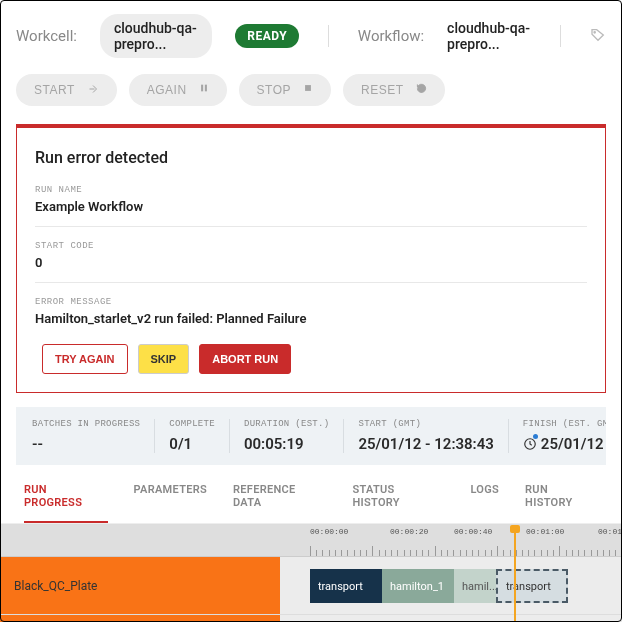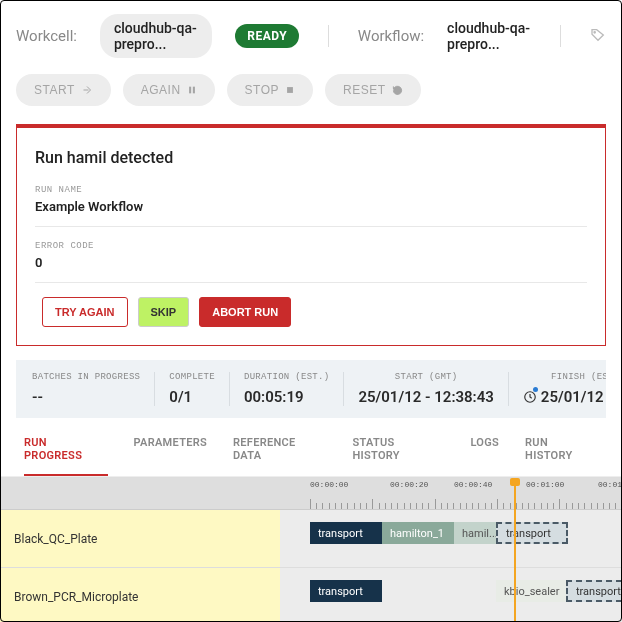--- a/index.html
+++ b/index.html
@@ -7,58 +7,58 @@
 
 .header { display: flex; align-items: center; gap: 23px; padding: 14px 16px 10px; }
 .hdr-label { color: #888; font-size: 15px; }
 .hdr-pill { background: #ededed; border-radius: 18px; padding: 6px 14px; font-size: 14px; color: #222; font-weight: 500; }
 .badge-ready { background: #1e7a33; color: #fff; font-size: 12px; font-weight: 700; padding: 5px 12px; border-radius: 12px; letter-spacing: 0.5px; }
 .hdr-divider { width: 1px; height: 22px; background: #ddd; margin: 0 6px; }
 .wf-name { font-size: 14px; font-weight: 500; color: #222; }
 .tag-icon { color: #aaa; }
 
 .controls { display: flex; gap: 12px; padding: 6px 16px 18px; }
-.ctrl-btn { background: #ededed; border: none; border-radius: 20px; padding: 9px 18px; font-size: 12px; color: #a5a5a5; font-weight: 500; letter-spacing: 0.5px; display: flex; align-items: center; gap: 6px; cursor: pointer; }
+.ctrl-btn { background: #ededed; border: none; border-radius: 20px; padding: 9px 18px; font-size: 12px; color: #a5a5a5; font-weight: 500; letter-spacing: 0.5px; display: flex; gap: 12px; cursor: pointer; }
 .ctrl-btn svg { fill: #a5a5a5; }
 
 .error-panel { margin: 0 16px; border: 1px solid #c92b2b; border-top: 4px solid #c92b2b; background: #fff; padding: 20px 18px 18px; }
 .error-title { font-size: 16px; font-weight: 500; color: #222; margin-bottom: 18px; }
 .err-group { margin-bottom: 14px; padding-bottom: 12px; border-bottom: 1px solid #e8e8e8; }
 .err-group:last-of-type { border-bottom: none; }
 .err-label { font-size: 9px; font-family: "Courier New", monospace; color: #999; letter-spacing: 0.5px; margin-bottom: 4px; }
 .err-value { font-size: 13px; font-weight: 600; color: #222; }
 .err-actions { display: flex; gap: 10px; margin-top: 12px; padding-left: 7px; }
 .btn-outline-red { background: #fff; border: 1px solid #c92b2b; color: #c92b2b; font-size: 11px; font-weight: 600; padding: 8px 12px; border-radius: 3px; cursor: pointer; }
-.btn-outline-grey { background: #bef264; border: 1px solid #ccc; color: #333; font-size: 11px; font-weight: 600; padding: 8px 12px; border-radius: 3px; cursor: pointer; }
+.btn-outline-grey { background: #fde047; border: 1px solid #ccc; color: #333; font-size: 11px; font-weight: 600; padding: 8px 12px; border-radius: 3px; cursor: pointer; }
 .btn-solid-red { background: #c92b2b; border: 1px solid #c92b2b; color: #fff; font-size: 11px; font-weight: 600; padding: 8px 12px; border-radius: 3px; cursor: pointer; }
 
 .stats { display: flex; gap: 0; padding: 12px 16px; background: #eef2f5; margin: 14px 16px 0; overflow: hidden; }
 .stat { padding: 0 14px; border-right: 1px solid #d8dde1; flex-shrink: 0; }
 .stat:last-child { border-right: none; }
-.stat-label { font-size: 9px; font-family: "Courier New", monospace; color: #888; letter-spacing: 0.3px; margin-bottom: 6px; white-space: nowrap; text-align: center; }
+.stat-label { font-size: 9px; font-family: "Courier New", monospace; color: #888; letter-spacing: 0.3px; margin-bottom: 6px; white-space: nowrap; }
 .stat-value { font-size: 15px; font-weight: 600; color: #2a2a2a; white-space: nowrap; display: flex; align-items: center; gap: 4px; }
 .clock-icon { width: 14px; height: 14px; position: relative; }
 .clock-dot { width: 5px; height: 5px; background: #2b7cd3; border-radius: 50%; position: absolute; top: -3px; right: -1px; }
 
 .tabs { display: flex; gap: 26px; padding: 18px 24px 0; border-bottom: 1px solid #eee; }
 .tab { font-size: 11px; font-weight: 600; color: #888; letter-spacing: 0.3px; padding-bottom: 12px; cursor: pointer; border-bottom: 2px solid transparent; }
 .tab.active { color: #c92b2b; border-bottom-color: #c92b2b; }
 
 .timeline { display: flex; border-top: 1px solid #ddd; }
 .tl-labels { width: 280px; flex-shrink: 0; }
 .tl-label-head { height: 32px; background: #dedede; border-bottom: 1px solid #ccc; }
-.tl-label-row { height: 58px; display: flex; align-items: center; padding: 0 14px; font-size: 12px; color: #333; background: #fef9c3; border-bottom: 1px solid #ddd; }
+.tl-label-row { height: 58px; display: flex; align-items: center; padding: 0 14px; font-size: 12px; color: #333; background: #f97316; border-bottom: 1px solid #ddd; }
 .tl-content { flex: 1; overflow: hidden; position: relative; }
 .tl-ruler { height: 32px; background: #dedede; border-bottom: 1px solid #ccc; position: relative; }
 .tl-tick { position: absolute; top: 2px; font-size: 8px; font-family: "Courier New", monospace; color: #555; }
 .tl-tickmarks { position: absolute; bottom: 0; left: 0; right: 0; height: 12px; display: flex; }
 .tl-tickmarks span { border-left: 1px solid #999; height: 6px; margin-top: 6px; }
 .tl-tickmarks span.major { height: 10px; margin-top: 2px; }
 .tl-row { height: 58px; position: relative; background: #ececec; border-bottom: 1px solid #ddd; }
-.tl-block { position: absolute; top: 12px; height: 22px; display: flex; align-items: center; padding: 0 8px; font-size: 11px; color: #fff; overflow: hidden; white-space: nowrap; }
+.tl-block { position: absolute; top: 12px; height: 34px; display: flex; align-items: center; padding: 0 8px; font-size: 11px; color: #fff; overflow: hidden; white-space: nowrap; }
 .blk-navy { background: #16324a; }
 .blk-sage { background: #8aa99a; color: #fff; }
 .blk-lightsage { background: #c3d3cb; color: #555; }
 .blk-dashed { background: #d5dde1; border: 2px dashed #4a5a66; color: #333; }
 .blk-pale { background: #e8ece6; color: #555; }
 .tl-playhead { position: absolute; top: 0; bottom: 0; width: 2px; background: #f4a521; z-index: 5; }
 .tl-playhead::before { content: ""; position: absolute; top: 0; left: -4px; width: 10px; height: 8px; background: #f4a521; border-radius: 2px; }
 .border-frame { position: absolute; inset: 0; border: 1px solid #000; border-radius: 4px; pointer-events: none; z-index: 99; }
 </style>
 </head>
@@ -103,28 +103,32 @@
   <button class="ctrl-btn">
       <span>RESET</span>
       <svg width="11" height="11" viewBox="0 0 24 24" fill="none" stroke="#a5a5a5" stroke-width="2">
         <path d="M3 12a9 9 0 1 0 3-7l-3 3"></path>
         <path d="M3 3v5h5"></path>
       </svg>
     </button>
 </div>
 
 <div class="error-panel">
-  <div class="error-title">Run hamil detected</div>
+  <div class="error-title">Run error detected</div>
   <div class="err-group">
     <div class="err-label">RUN NAME</div>
     <div class="err-value">Example Workflow</div>
   </div>
   <div class="err-group">
-    <div class="err-label">ERROR CODE</div>
+    <div class="err-label">START CODE</div>
     <div class="err-value">0</div>
+  </div>
+  <div class="err-group" style="border-bottom:none;padding-bottom:4px">
+    <div class="err-label">ERROR MESSAGE</div>
+    <div class="err-value">Hamilton_starlet_v2 run failed: Planned Failure</div>
   </div>
   <div class="err-actions">
     <button class="btn-outline-red">TRY AGAIN</button>
     <button class="btn-outline-grey">SKIP</button>
     <button class="btn-solid-red">ABORT RUN</button>
   </div>
 </div>
 
 <div class="stats">
   <div class="stat" style="padding-left:0">

